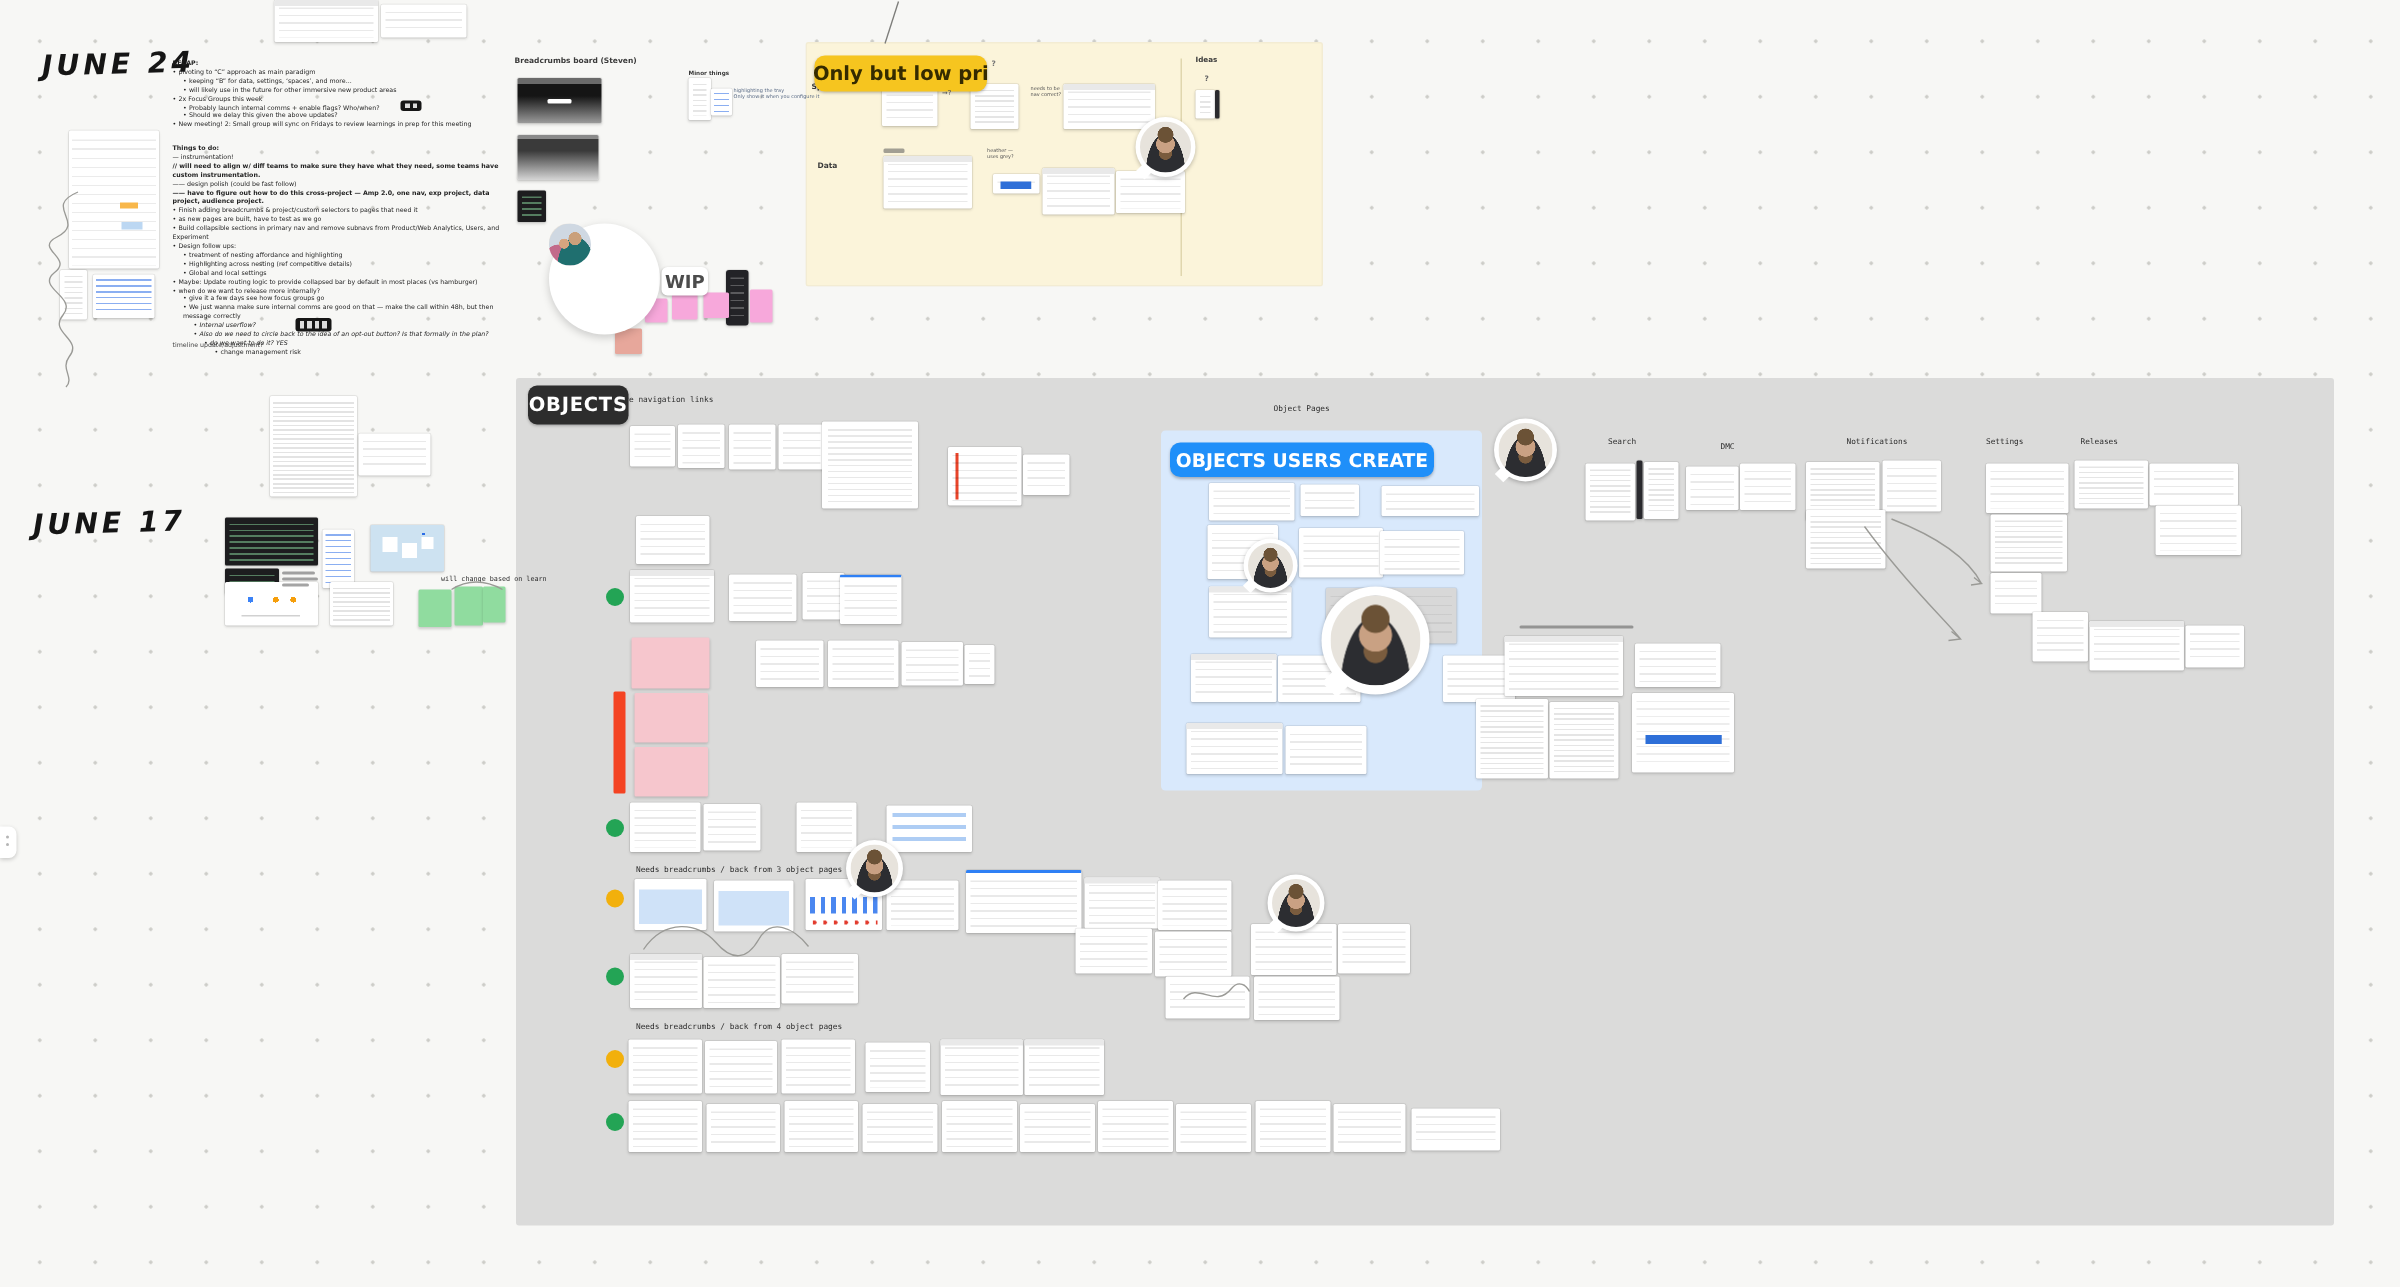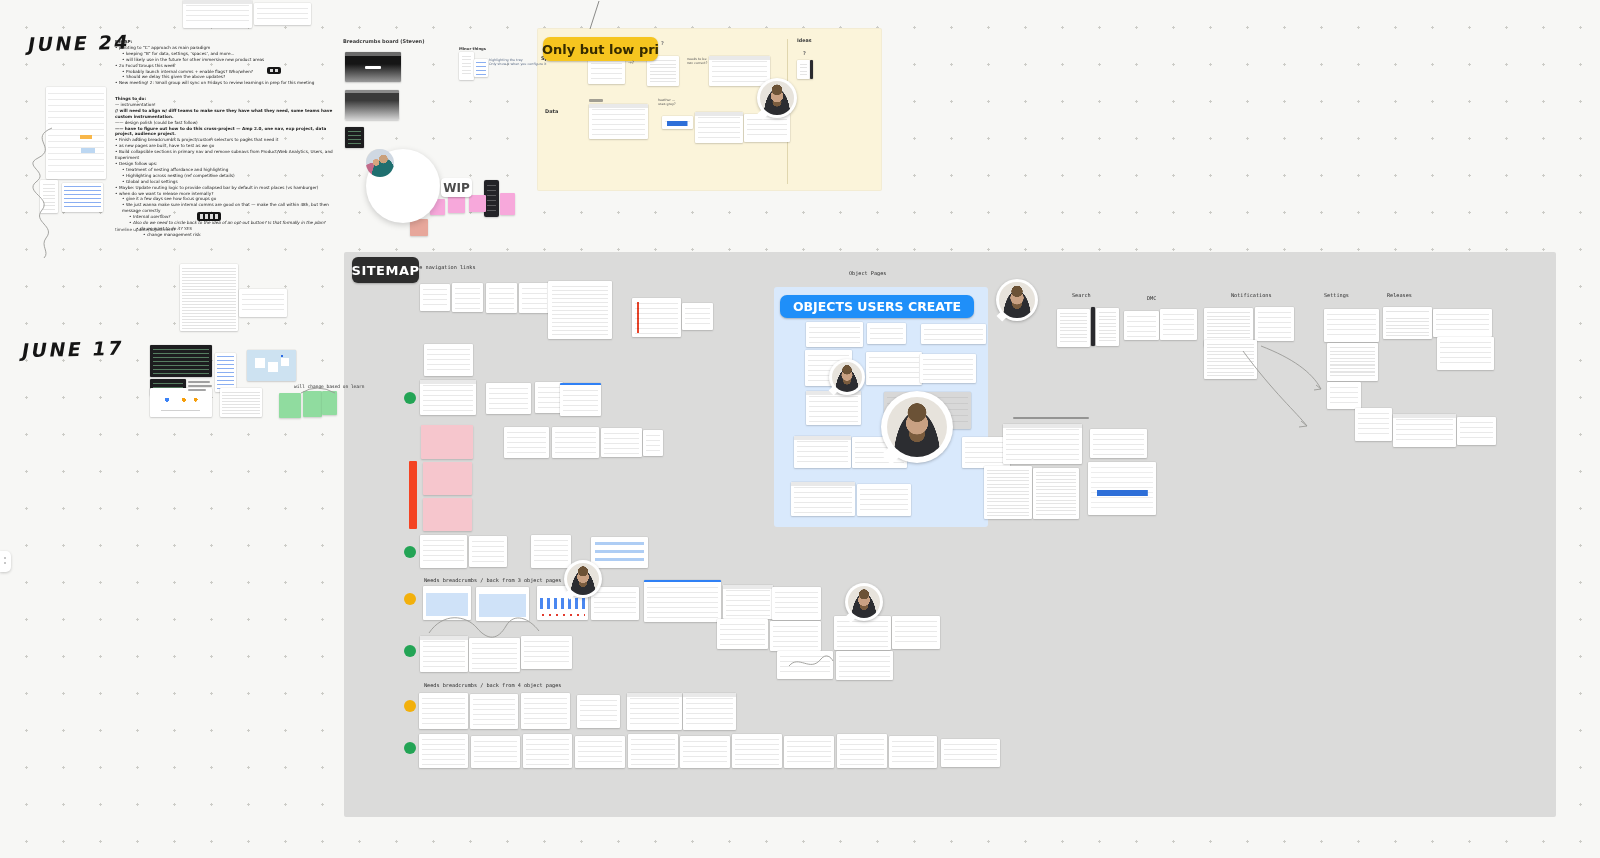--- a/index.html
+++ b/index.html
@@ -12,21 +12,21 @@
   
   .sitemap-panel{left:344px;top:252px;width:1212px;height:565px;background:#dbdbda;border-radius:2px;z-index:1;}
   .yellow-panel{left:537px;top:28px;width:343px;height:161px;background:#fbf4da;border-radius:2px;border:1px solid rgba(0,0,0,.03);z-index:1;}
   .blue-panel{left:774px;top:287px;width:214px;height:240px;background:#d9e9fc;border-radius:3px;z-index:2;}
   .ydivider{left:787px;top:39px;width:1px;height:145px;background:#e0d6ae;z-index:2;}
   
   .handwrite{font-style:italic;font-weight:700;font-size:19px;letter-spacing:2.5px;color:#151515;transform:rotate(-1.5deg);z-index:3;white-space:nowrap;}
   
   .pill{z-index:4;display:flex;align-items:center;justify-content:center;font-weight:700;white-space:nowrap;box-shadow:0 1px 2px rgba(0,0,0,.25);}
   .sitemap-pill{left:352px;top:257px;width:67px;height:26px;background:#2d2d2d;color:#fff;font-size:13px;letter-spacing:.5px;border-radius:6px;}
-  .ouc-pill{left:780px;top:295px;width:194px;height:23px;background:#1f8ff9;color:#fff;font-size:12.5px;border-radius:7px;}
+  .ouc-pill{left:780px;top:295px;width:176px;height:23px;background:#1f8ff9;color:#fff;font-size:12.5px;border-radius:7px;}
   .todo-pill{left:543px;top:37px;width:115px;height:24px;background:#f6c51f;color:#352b00;font-size:13px;border-radius:7px;}
   .wip-pill{left:441px;top:178px;width:31px;height:19px;background:#fff;color:#4c4c4c;font-size:12px;border-radius:4px;z-index:7;}
   
   .mono{font-family:"DejaVu Sans Mono",monospace;color:#2c2c2c;z-index:3;white-space:nowrap;}
   .mono5{font-size:5.2px;}
   
   .tlabel{font-weight:700;color:#3a3a3a;z-index:3;white-space:nowrap;}
   
   .note{width:224px;font-size:4.2px;line-height:5.9px;color:#1e1e1e;z-index:3;}
   .note .ttl{font-weight:700;}
@@ -116,21 +116,21 @@
 <div id="canvas">
 
   <div class="abs sitemap-panel"></div>
   <div class="abs yellow-panel"></div>
   <div class="abs blue-panel"></div>
   <div class="abs ydivider"></div>
 
   <div class="abs handwrite" style="left:28px;top:32px;">JUNE 24</div>
   <div class="abs handwrite" style="left:22px;top:338px;">JUNE 17</div>
 
-  <div class="abs pill sitemap-pill">SITEMAP</div>
+  <div class="abs pill sitemap-pill">OBJECTS</div>
   <div class="abs pill ouc-pill">OBJECTS USERS CREATE</div>
   <div class="abs pill todo-pill">Only but low pri</div>
   <div class="abs pill wip-pill">WIP</div>
 
   <div class="abs mono mono5" style="left:410px;top:264px;z-index:3;">More navigation links</div>
   <div class="abs mono mono5" style="left:849px;top:270px;">Object Pages</div>
   <div class="abs mono mono5" style="left:424px;top:577px;">Needs breadcrumbs / back from 3 object pages</div>
   <div class="abs mono mono5" style="left:424px;top:682px;">Needs breadcrumbs / back from 4 object pages</div>
   <div class="abs mono" style="left:294px;top:384px;font-size:4.5px;">will change based on learn</div>
   <div id="columns-host">

